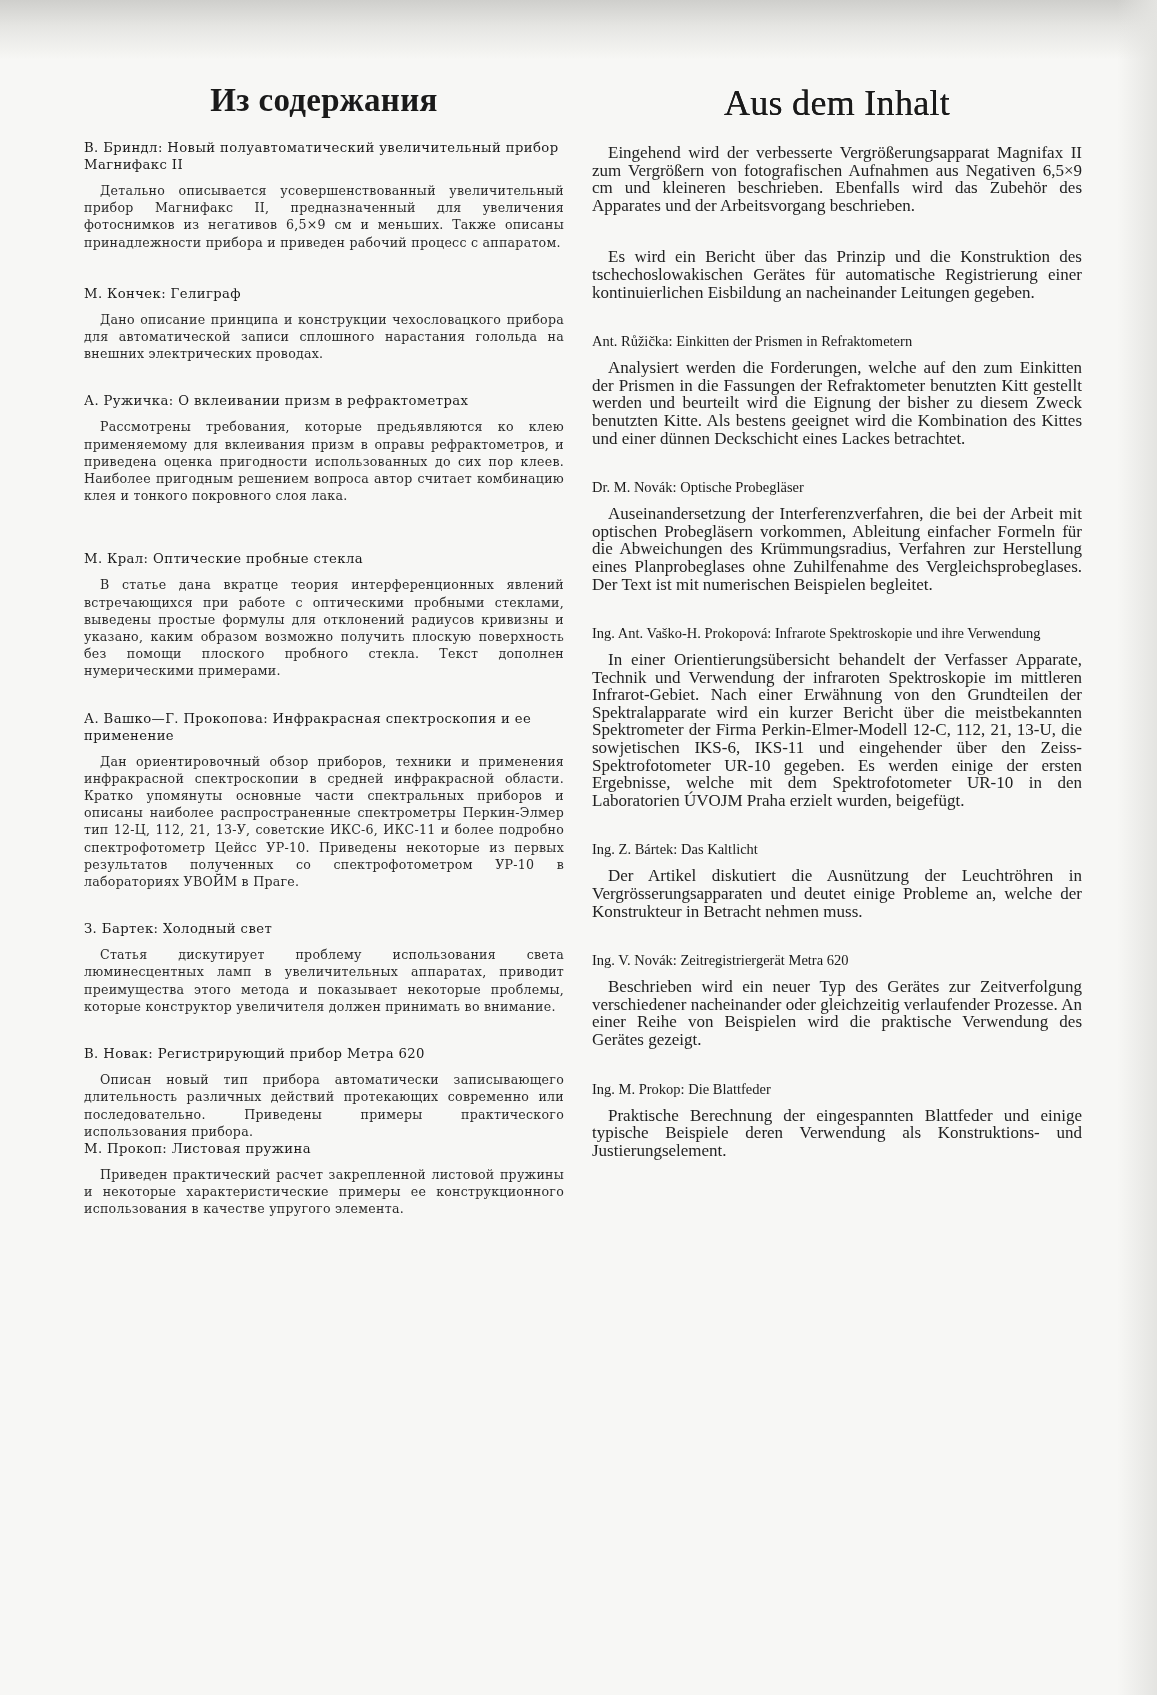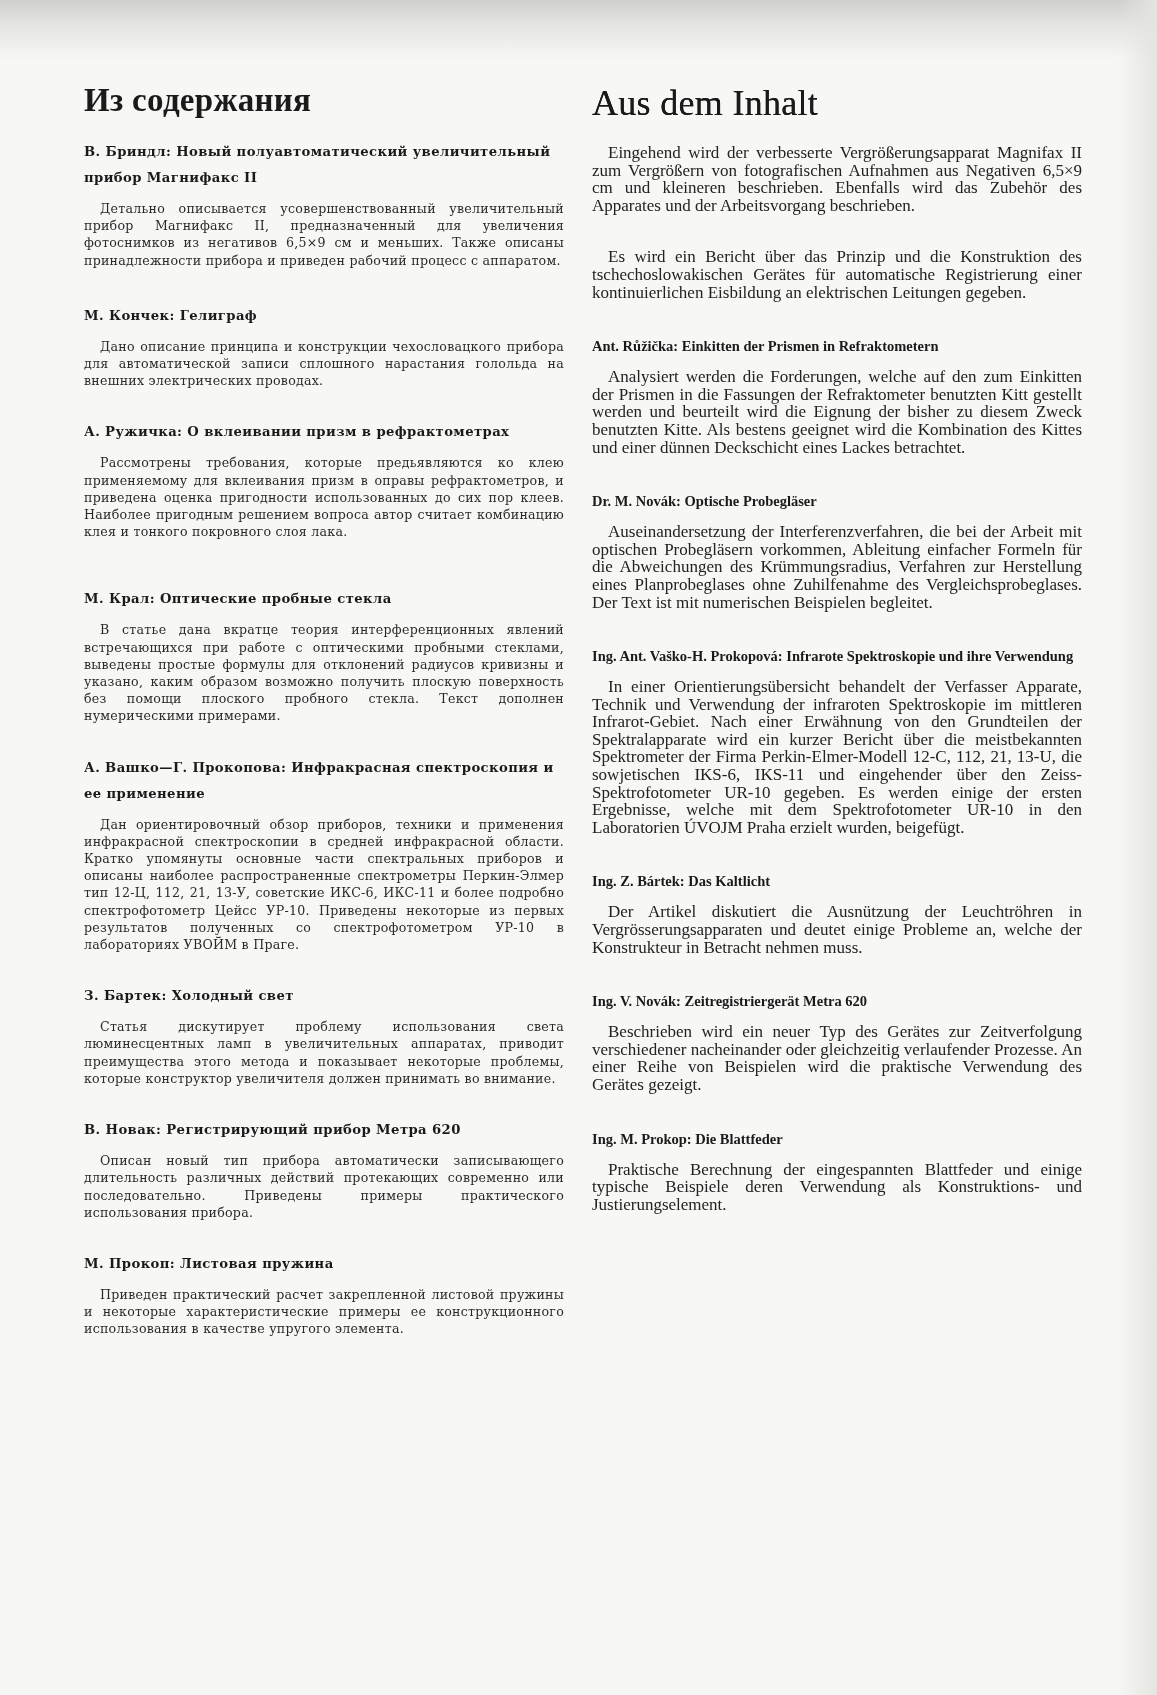--- a/index.html
+++ b/index.html
@@ -19,33 +19,33 @@
       position: absolute; right: 0; top: 0; width: 40px; height: 1695px;
       background: linear-gradient(to left, #e4e4e1 0%, rgba(247,247,245,0) 100%);
     }
     .col {
       position: absolute;
       top: 82px;
     }
     .col-ru { left: 84px; width: 480px; font-family: "DejaVu Serif", serif; }
     .col-de { left: 592px; width: 490px; font-family: "Liberation Serif", serif; }
     .col-title {
-      text-align: left;
+      text-align: center;
       font-size: 31px;
       font-weight: bold;
       margin: 0 0 20px 0;
       letter-spacing: 0.3px;
     }
     .col-ru .col-title { font-family: "Liberation Serif", serif; font-size: 33px; }
     .col-de .col-title { font-family: Liberation Serif, serif; font-size: 36px; font-weight: normal; text-shadow: 0 0 0.6px #111; }
     .entry { margin: 0; }
     .entry-heading {
-      font-weight: bold;
+      font-weight: normal;
       font-size: 14px;
-      line-height: 26px;
+      line-height: 17px;
       margin: 0 0 9px 0;
     }
     .col-ru .entry-heading { font-size: 13.2px; letter-spacing: 0.4px; }
     .col-de .entry-heading { font-size: 14.5px; }
     .entry-body {
       font-size: 13.5px;
       line-height: 17.2px;
       text-align: justify;
       text-indent: 16px;
       margin: 0;
@@ -91,35 +91,35 @@
   <div class="entry" style="margin-top:30px;">
     <div class="entry-heading">З. Бартек: Холодный свет</div>
     <p class="entry-body">Статья дискутирует проблему использования света люминесцентных ламп в увеличительных аппаратах, приводит преимущества этого метода и показывает некоторые проблемы, которые конструктор увеличителя должен принимать во внимание.</p>
   </div>
 
   <div class="entry" style="margin-top:30px;">
     <div class="entry-heading">В. Новак: Регистрирующий прибор Метра 620</div>
     <p class="entry-body">Описан новый тип прибора автоматически записывающего длительность различных действий протекающих современно или последовательно. Приведены примеры практического использования прибора.</p>
   </div>
 
-  <div class="entry" style="margin-top:30px;">
+  <div class="entry" style="">
     <div class="entry-heading">М. Прокоп: Листовая пружина</div>
     <p class="entry-body">Приведен практический расчет закрепленной листовой пружины и некоторые характеристические примеры ее конструкционного использования в качестве упругого элемента.</p>
   </div>
 </div>
 
 <div class="col col-de">
   <h1 class="col-title">Aus dem Inhalt</h1>
 
   <div class="entry" style="margin-top:0;">
     <p class="entry-body">Eingehend wird der verbesserte Vergrößerungsapparat Magnifax II zum Vergrößern von fotografischen Aufnahmen aus Negativen 6,5×9 cm und kleineren beschrieben. Ebenfalls wird das Zubehör des Apparates und der Arbeitsvorgang beschrieben.</p>
   </div>
 
   <div class="entry" style="margin-top:34px;">
-    <p class="entry-body">Es wird ein Bericht über das Prinzip und die Konstruktion des tschechoslowakischen Gerätes für automatische Registrierung einer kontinuierlichen Eisbildung an elektrischen Leitungen gegeben.</p>
+    <p class="entry-body">Es wird ein Bericht über das Prinzip und die Konstruktion des tschechoslowakischen Gerätes für automatische Registrierung einer kontinuierlichen Eisbildung an nacheinander Leitungen gegeben.</p>
   </div>
 
   <div class="entry" style="margin-top:32px;">
     <div class="entry-heading">Ant. Růžička: Einkitten der Prismen in Refraktometern</div>
     <p class="entry-body">Analysiert werden die Forderungen, welche auf den zum Einkitten der Prismen in die Fassungen der Refraktometer benutzten Kitt gestellt werden und beurteilt wird die Eignung der bisher zu diesem Zweck benutzten Kitte. Als bestens geeignet wird die Kombination des Kittes und einer dünnen Deckschicht eines Lackes betrachtet.</p>
   </div>
 
   <div class="entry" style="margin-top:32px;">
     <div class="entry-heading">Dr. M. Novák: Optische Probegläser</div>
     <p class="entry-body">Auseinandersetzung der Interferenzverfahren, die bei der Arbeit mit optischen Probegläsern vorkommen, Ableitung einfacher Formeln für die Abweichungen des Krümmungsradius, Verfahren zur Herstellung eines Planprobeglases ohne Zuhilfenahme des Vergleichsprobeglases. Der Text ist mit numerischen Beispielen begleitet.</p>

